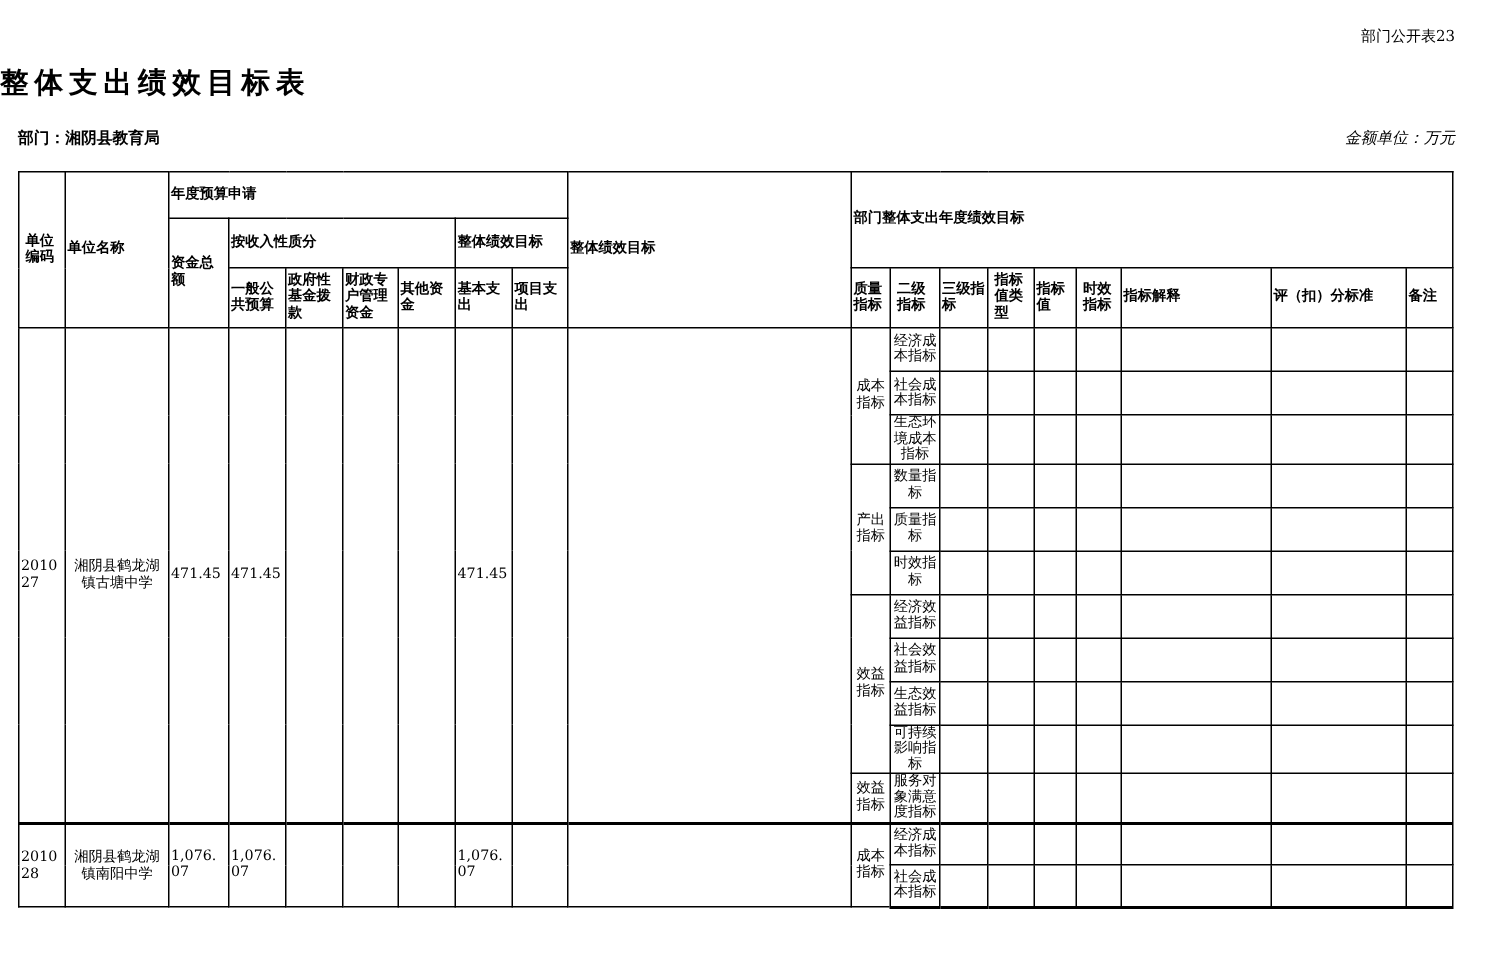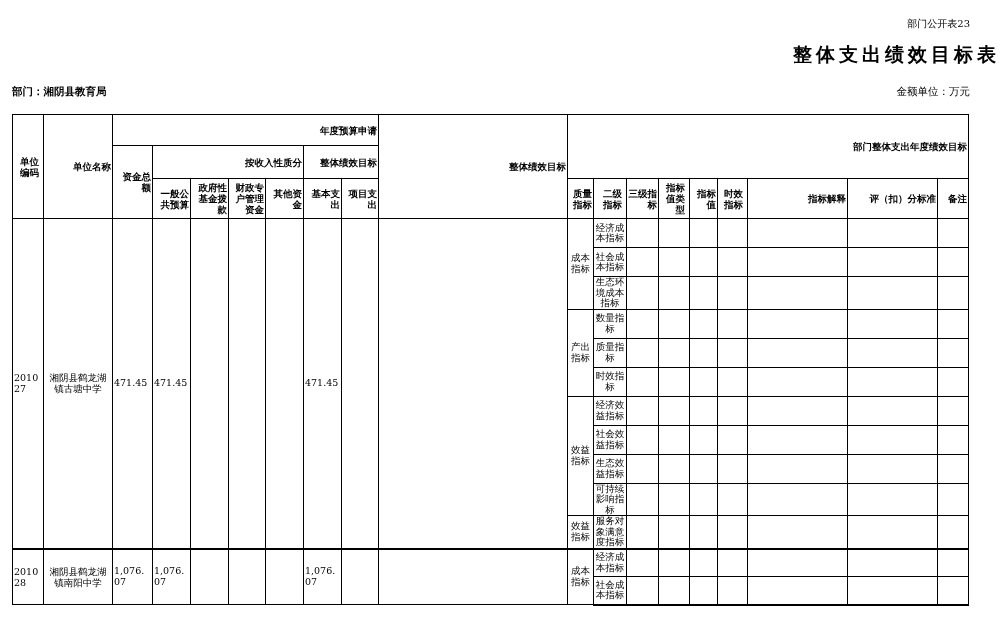--- a/index.html
+++ b/index.html
@@ -2,30 +2,30 @@
 <html><head>
 <meta charset="utf-8">
 <style>
   html,body{margin:0;padding:0;}
   body{
     width:1000px;height:635px;background:#ffffff;color:#000;
     font-family:"DejaVu Serif","Liberation Serif",serif;
     position:relative;overflow:hidden;
   }
   .corner{position:absolute;top:17px;right:30px;font-size:10px;}
-  .title{position:absolute;top:42px;left:0;width:100%;text-align:right;
+  .title{position:absolute;top:42px;left:0;width:100%;text-align:left;
          font-size:19px;font-weight:bold;letter-spacing:4px;}
   .dept{position:absolute;top:85px;left:12px;font-size:10.5px;font-weight:bold;}
-  .unitnote{position:absolute;top:85px;right:30px;font-size:10.5px;}
+  .unitnote{position:absolute;top:85px;right:30px;font-size:10.5px;font-style:italic;}
   table.grid{
     position:absolute;top:114px;left:12px;width:956px;
     border-collapse:collapse;table-layout:fixed;
   }
   .grid th,.grid td{border:1px solid #000;padding:0 1px;overflow:hidden;}
-  .grid th{font-size:9.5px;font-weight:bold;line-height:11px;text-align:right;vertical-align:middle;}
+  .grid th{font-size:9.5px;font-weight:bold;line-height:11px;text-align:left;vertical-align:middle;font-family:Liberation Serif, serif;}
   .grid td{font-size:9.5px;line-height:10.5px;vertical-align:middle;}
   .grid th.hn{padding:0 4px;}
   td.code{text-align:left;word-break:break-all;line-height:11px;vertical-align:middle;}
   td.name{text-align:center;line-height:11px;}
   td.num{padding-right:2px;word-break:break-all;}
   td.ind{text-align:center;}
   tr.gsep td{border-top:2px solid #000;}
   tr.last td{border-bottom:2px solid #000;}
 </style>
 </head>

